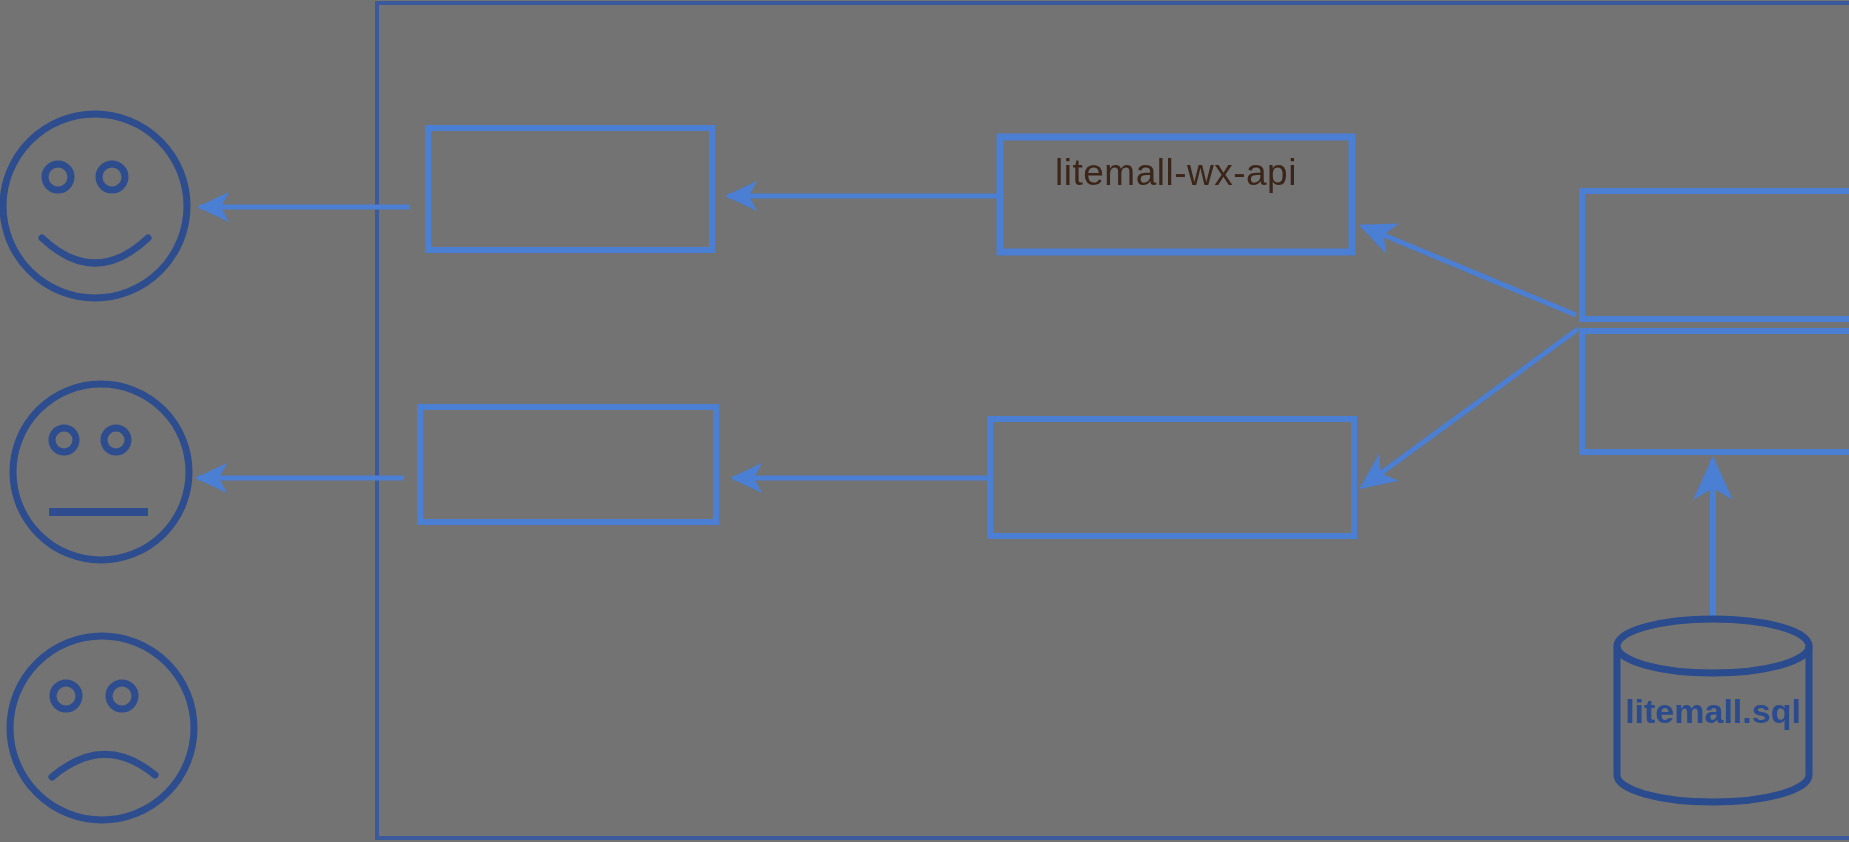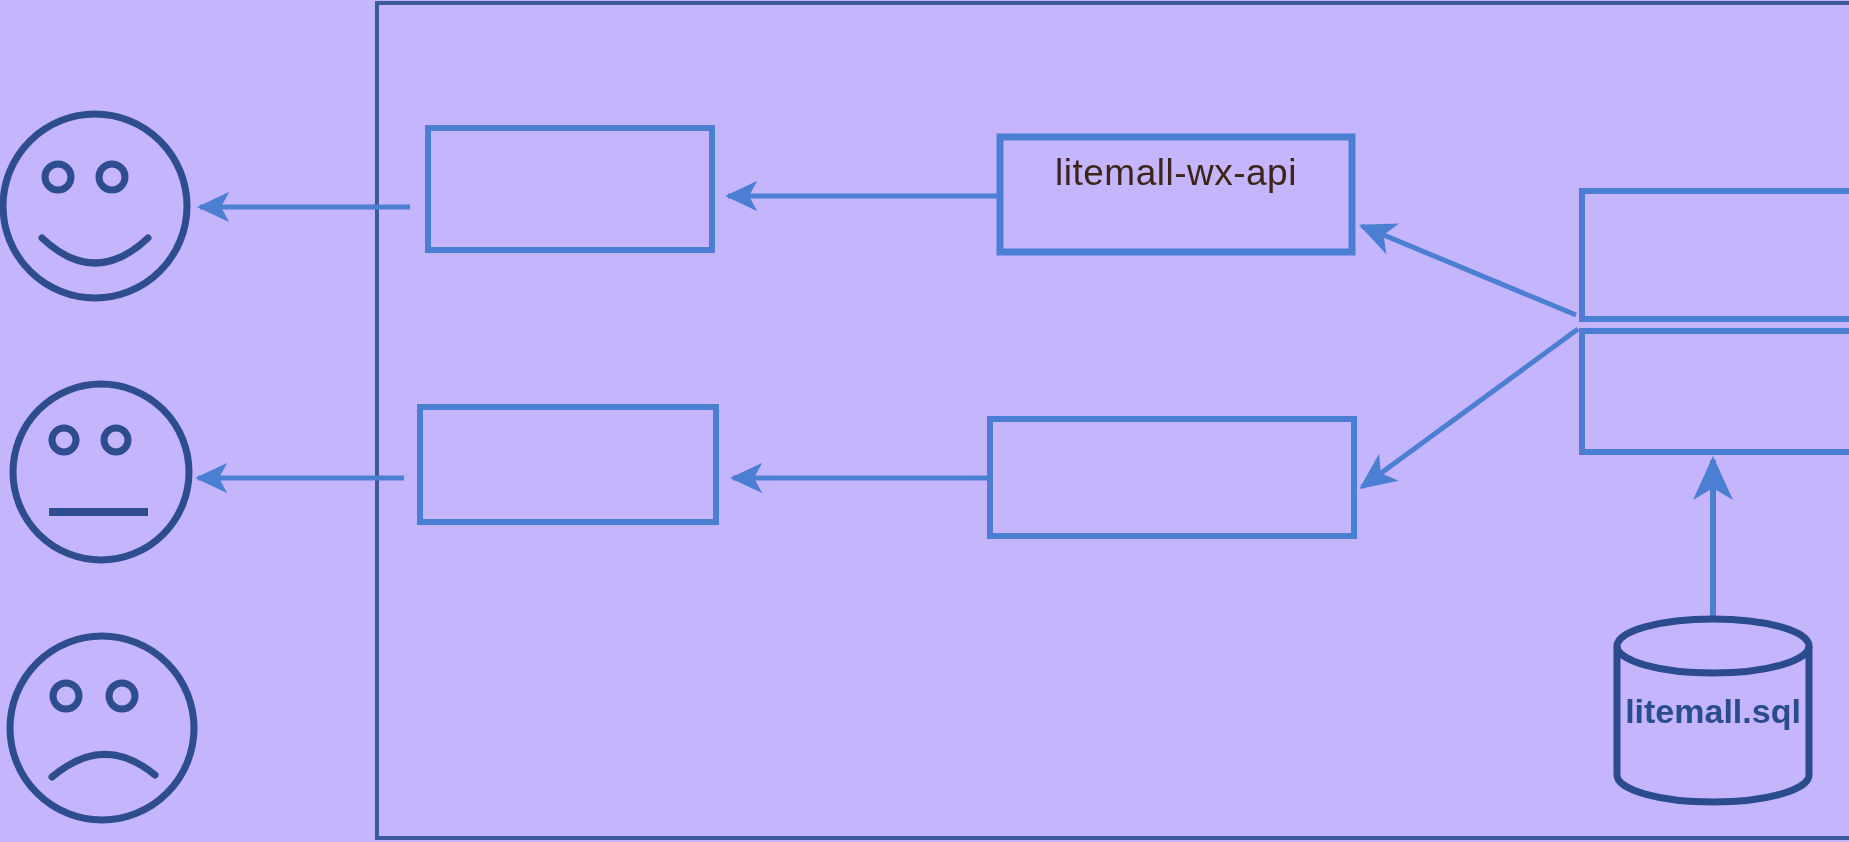--- a/index.html
+++ b/index.html
@@ -7,21 +7,21 @@
     padding: 0;
     background: #000000;
   }
   body {
     font-family: "Liberation Sans", sans-serif;
   }
   #canvas {
     position: relative;
     width: 1849px;
     height: 842px;
-    background: #c4b5fd;
+    background: #737373;
     overflow: hidden;
   }
   #canvas svg {
     position: absolute;
     top: 0;
     left: 0;
     width: 1849px;
     height: 842px;
   }
   .box-label {

